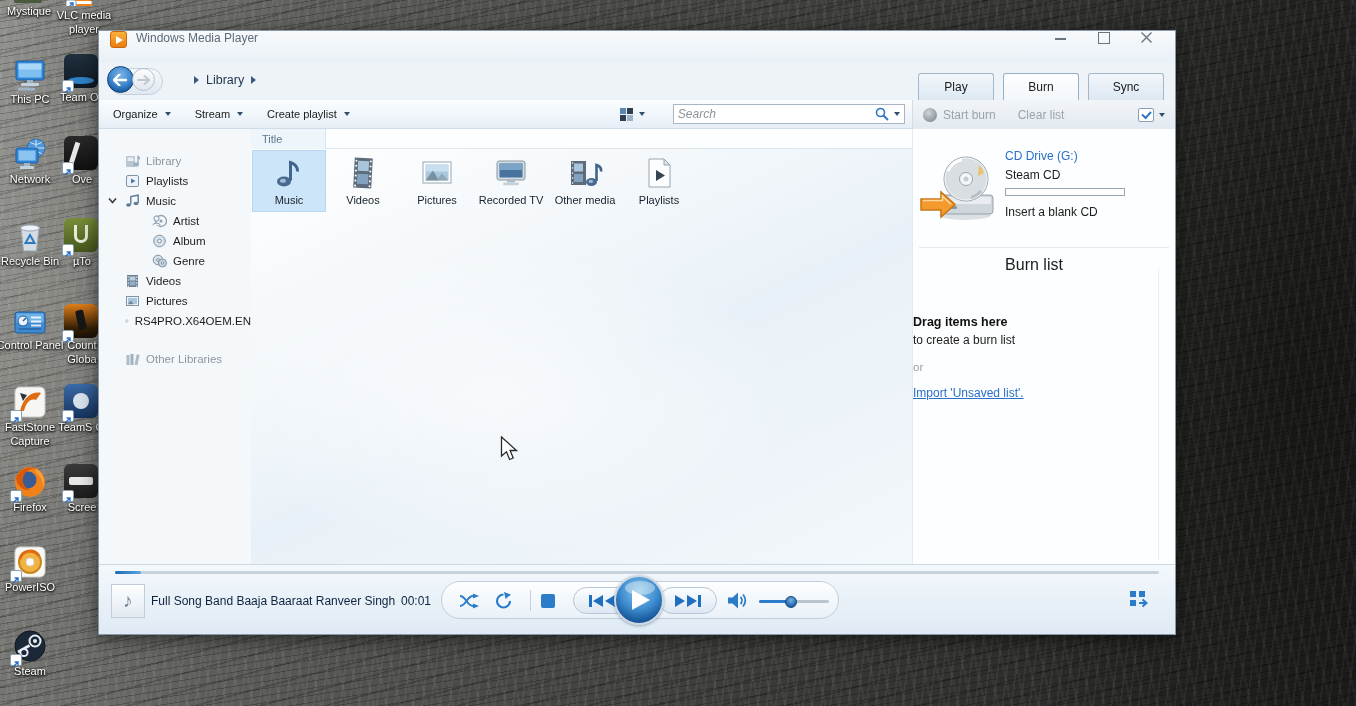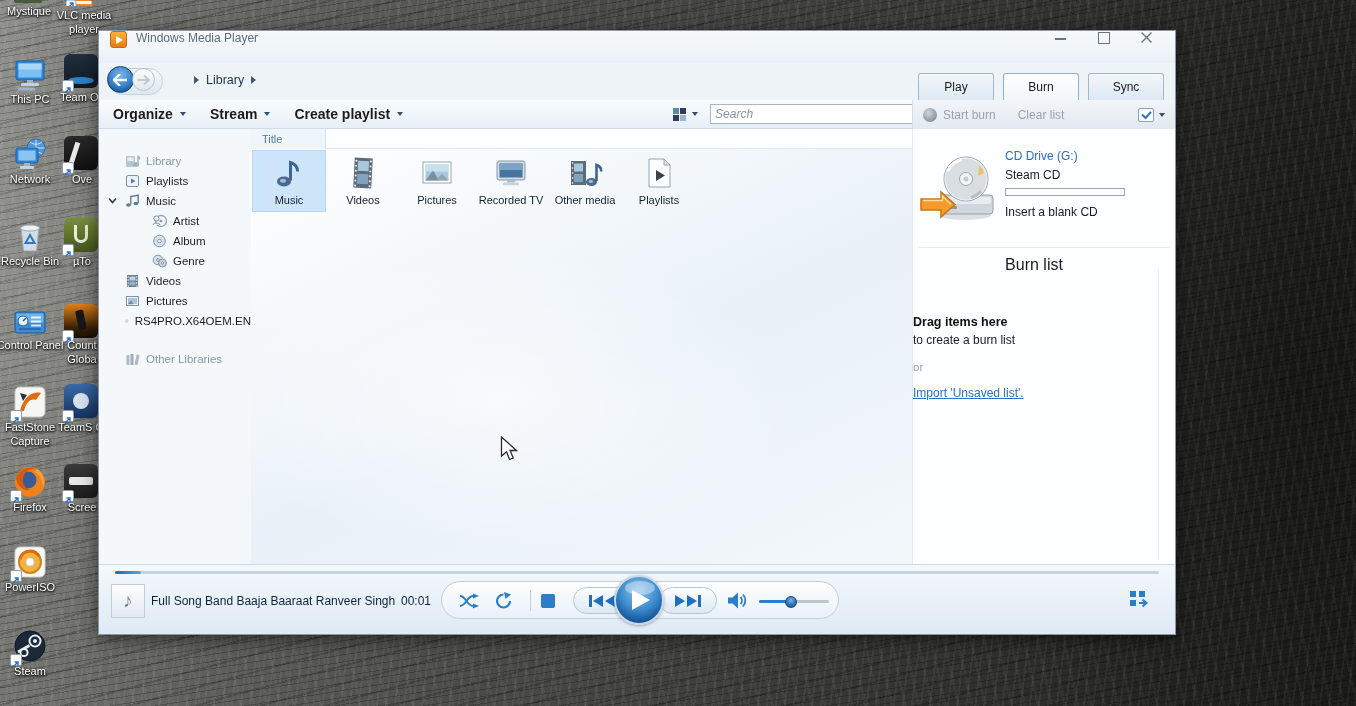--- a/index.html
+++ b/index.html
@@ -65,27 +65,27 @@
   .tabs { position:absolute; right:11px; bottom:0; display:flex; gap:9px; }
   .tab { width:76px; height:27px; border:1px solid #a3b8ca; border-bottom:none;
          border-radius:3px 3px 0 0; background:linear-gradient(#f2f7fb,#dde8f2);
          font-size:12px; color:#1b1b1b; display:flex; align-items:center; justify-content:center; }
   .tab.active { background:linear-gradient(#fdfeff,#f2f7fb); border-color:#98aec2; }
 
   
   .toolrow { position:absolute; left:0; top:69px; right:0; height:29px;
              background:linear-gradient(#fbfdfe,#e6eef6); border-bottom:1px solid #cfdbe6;
              display:flex; align-items:center; }
-  .toolbtn { display:flex; align-items:center; gap:7px; font-size:14px; color:#1b1b1b;
-             padding:0 12px; height:22px;font-weight:bold; }
+  .toolbtn { display:flex; align-items:center; gap:7px; font-size:11px; color:#1b1b1b;
+             padding:0 12px; height:22px; }
   .caret { width:0; height:0; border-top:4px solid #31506e; border-left:3.5px solid transparent; border-right:3.5px solid transparent; }
   .viewgrid { margin-left:258px; display:flex; align-items:center; gap:6px; }
   .grid-ic { width:13px; height:13px; display:grid; grid-template-columns:6px 6px; grid-gap:1px; }
   .grid-ic i { width:6px; height:6px; }
-  .searchbox { margin-left:12px; width:232px; height:20px; background:#fff; border:1px solid #a8b6c4;
+  .searchbox { margin-left:28px; width:232px; height:20px; background:#fff; border:1px solid #a8b6c4;
                display:flex; align-items:center; padding:0 4px; }
   .searchbox input { flex:1; border:none; outline:none; font-size:12px; font-style:italic; color:#333;
                      font-family:"Liberation Sans",sans-serif; background:transparent; min-width:0;}
   .searchbox input::placeholder { color:#8a939c; font-style:italic; }
   .helpbtn { margin-left:9px; width:16px; height:16px; border-radius:50%;
              background:radial-gradient(circle at 50% 32%, #74aee2, #2e74ba 65%, #1c5a9c);
              color:#fff; font-size:10.5px; font-weight:bold; display:flex; align-items:center; justify-content:center; }
 
   .burn-toolbar { position:absolute; right:0; top:0; width:263px; height:29px;
                   background:linear-gradient(#f2f5f8,#e2e9f0); border-left:1px solid #d4dde6;

